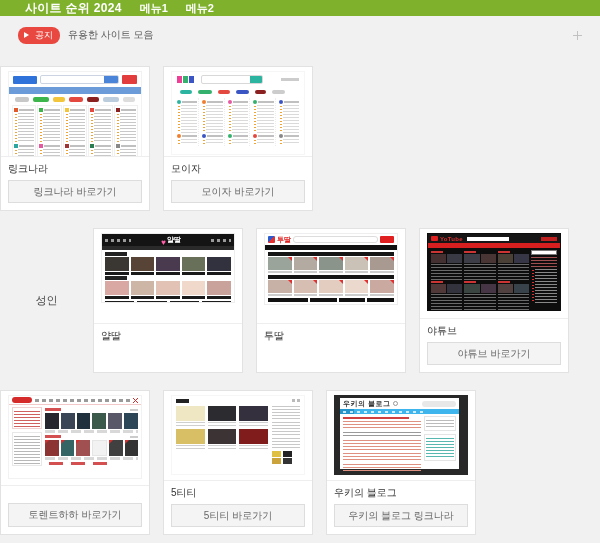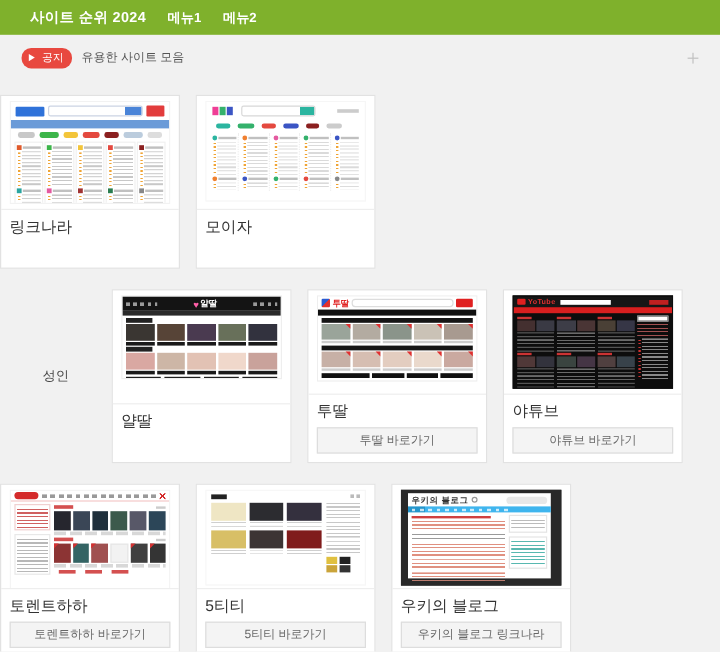--- a/index.html
+++ b/index.html
@@ -1,20 +1,20 @@
 <!DOCTYPE html>
 <html><head>
 <meta charset="utf-8">
 <style>
   * { margin:0; padding:0; box-sizing:border-box; }
   html,body { width:600px; height:543px; overflow:hidden; background:#f1f1f1;
     font-family:"Liberation Sans", sans-serif; }
 
   
-  .hdr { height:29px; background:#7fb12c; display:flex; align-items:center; }
+  .hdr { height:16px; background:#7fb12c; display:flex; align-items:center; }
   .hdr-title { color:#fff; font-size:12px; font-weight:bold; margin-left:25px; letter-spacing:.3px; }
   .hdr-menu { color:#fff; font-size:11px; font-weight:bold; margin-left:18px; cursor:pointer; }
 
   
   .notice { display:flex; align-items:center; margin:11px 18px 0 18px; height:16px; }
   .badge { background:#e8483f; color:#fff; font-size:9px; border-radius:8px;
     padding:2px 7px 2px 6px; display:flex; align-items:center; gap:3px; }
   .spk { width:0; height:0; border:3px solid transparent; border-right:5px solid #fff;
     transform:rotate(180deg); display:inline-block; }
   .notice-text { font-size:10px; color:#555; margin-left:8px; }
@@ -25,21 +25,21 @@
   
   .content { margin-top:23px; }
   .row { display:flex; margin-bottom:17px; }
   .row-label { width:93px; display:flex; align-items:center; justify-content:center;
     font-size:11px; color:#444; }
   .cards { display:flex; gap:13px; }
   .card { width:150px; height:145px; background:#fff; border:1px solid #e2e2e2;
     padding:4px 7px 7px 7px; display:flex; flex-direction:column; }
   .thumb-box { height:90px; overflow:hidden; cursor:pointer; }
   .divider { border-top:1px solid #eee; margin:0 -7px; }
-  .card-title { font-size:13px; color:#333; padding:5px 0 4px 0; }
+  .card-title { font-size:10px; color:#333; padding:5px 0 4px 0; }
   .go-btn { margin-top:auto; height:24px; width:100%; background:#f4f4f4;
     border:1px solid #ddd; font-size:10px; color:#666; cursor:pointer;
     font-family:"Liberation Sans", sans-serif; }
 
   
   .th { width:100%; background:#fff; border:1px solid #f2f2f2; overflow:hidden; position:relative; }
   .lines { background-image:repeating-linear-gradient(to bottom,var(--lc,#c8c8c8) 0,var(--lc,#c8c8c8) 1px,transparent 1px,transparent 3px); background-clip:content-box; }
   .dw { background-image:repeating-linear-gradient(to right,rgba(255,255,255,.8) 0,rgba(255,255,255,.8) 4px,transparent 4px,transparent 8px);
     background-size:90% 2px; background-repeat:no-repeat; background-position:4px center; }
   .bl { position:relative; padding-left:4px; }
@@ -302,20 +302,21 @@
                     <b style="background:#888"></b>
                     <i></i>
                   </div>
                   <div class="lk-list2 lines bl"></div>
                 </div>
             </div>
           </div>
         </div>
         <div class="divider"></div>
         <div class="card-title">링크나라</div>
+        <button class="go-btn">링크나라 바로가기</button>
       </div>
 
       <div class="card">
         <div class="thumb-box">
           <div class="th th-mo">
             <div class="mo-head">
               <span class="mo-logo">
                 <b style="background:#ef3e96"></b>
                   <b style="background:#34b16c"></b>
                   <b style="background:#3b55c4"></b>
@@ -390,20 +391,21 @@
                     <b class="rnd" style="background:#888"></b>
                     <i></i>
                   </div>
                   <div class="mo-list2 lines bl" style="--lc:#dadada"></div>
                 </div>
             </div>
           </div>
         </div>
         <div class="divider"></div>
         <div class="card-title">모이자</div>
+        <button class="go-btn">모이자 바로가기</button>
       </div>
 
     </div>
   </div>
 
   <div class="row">
     <div class="row-label">성인</div>
     <div class="cards">
 
       <div class="card">
@@ -535,21 +537,20 @@
             <div class="tu-foot">
                 <i></i>
                 <i></i>
                 <i></i>
                 <i></i>
               </div>
           </div>
         </div>
         <div class="divider"></div>
         <div class="card-title">투딸</div>
-        <button class="go-btn">투딸 바로가기</button>
       </div>
 
       <div class="card">
         <div class="thumb-box">
           <div class="th th-yt">
             <div class="yt-top">
               <i class="yt-play"></i>
               <span class="yt-logo">YoTube</span>
               <i class="yt-search" style="display:block"></i>
               <i class="yt-btn" style="display:block"></i>
@@ -662,21 +663,20 @@
                 <div class="to-foot">
                     <i></i>
                     <i></i>
                     <i></i>
                   </div>
               </div>
             </div>
           </div>
         </div>
         <div class="divider"></div>
-        <div class="card-title">토렌트하하</div>
         <button class="go-btn">토렌트하하 바로가기</button>
       </div>
 
       <div class="card">
         <div class="thumb-box">
           <div class="th th-ft">
             <div class="ft-head">
               <i class="ft-logo" style="display:block"></i>
               <span class="ft-ic">
                   <i></i>

